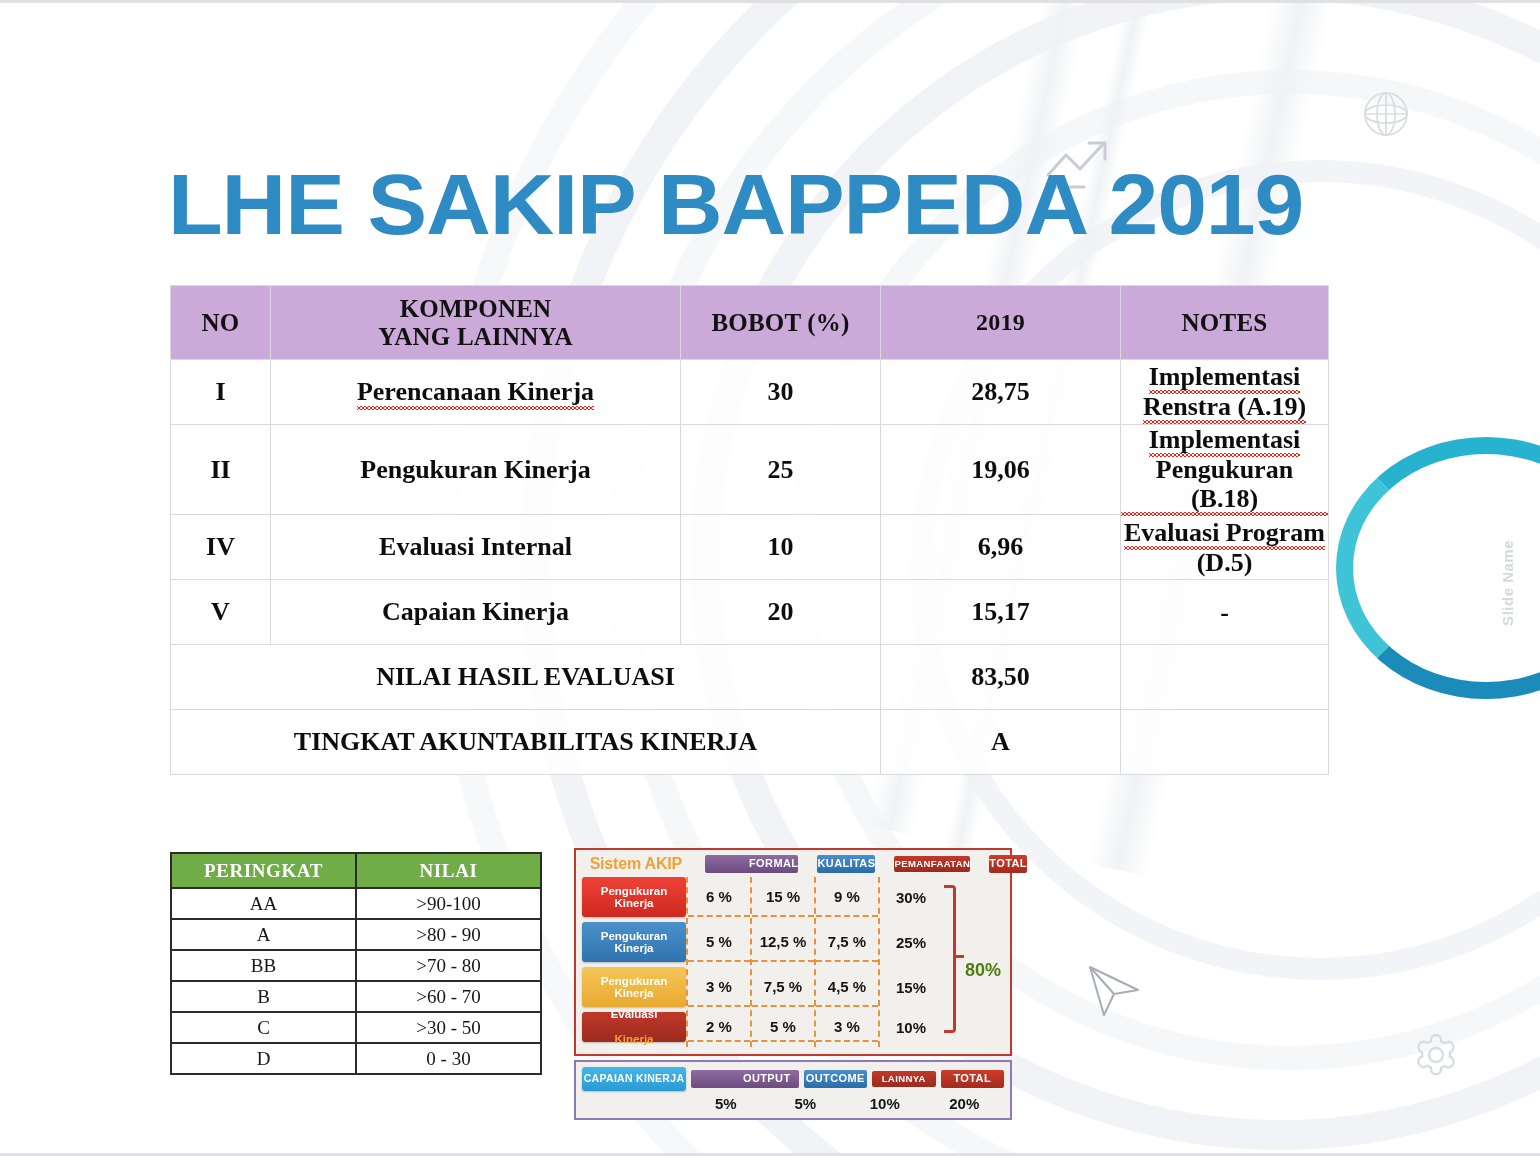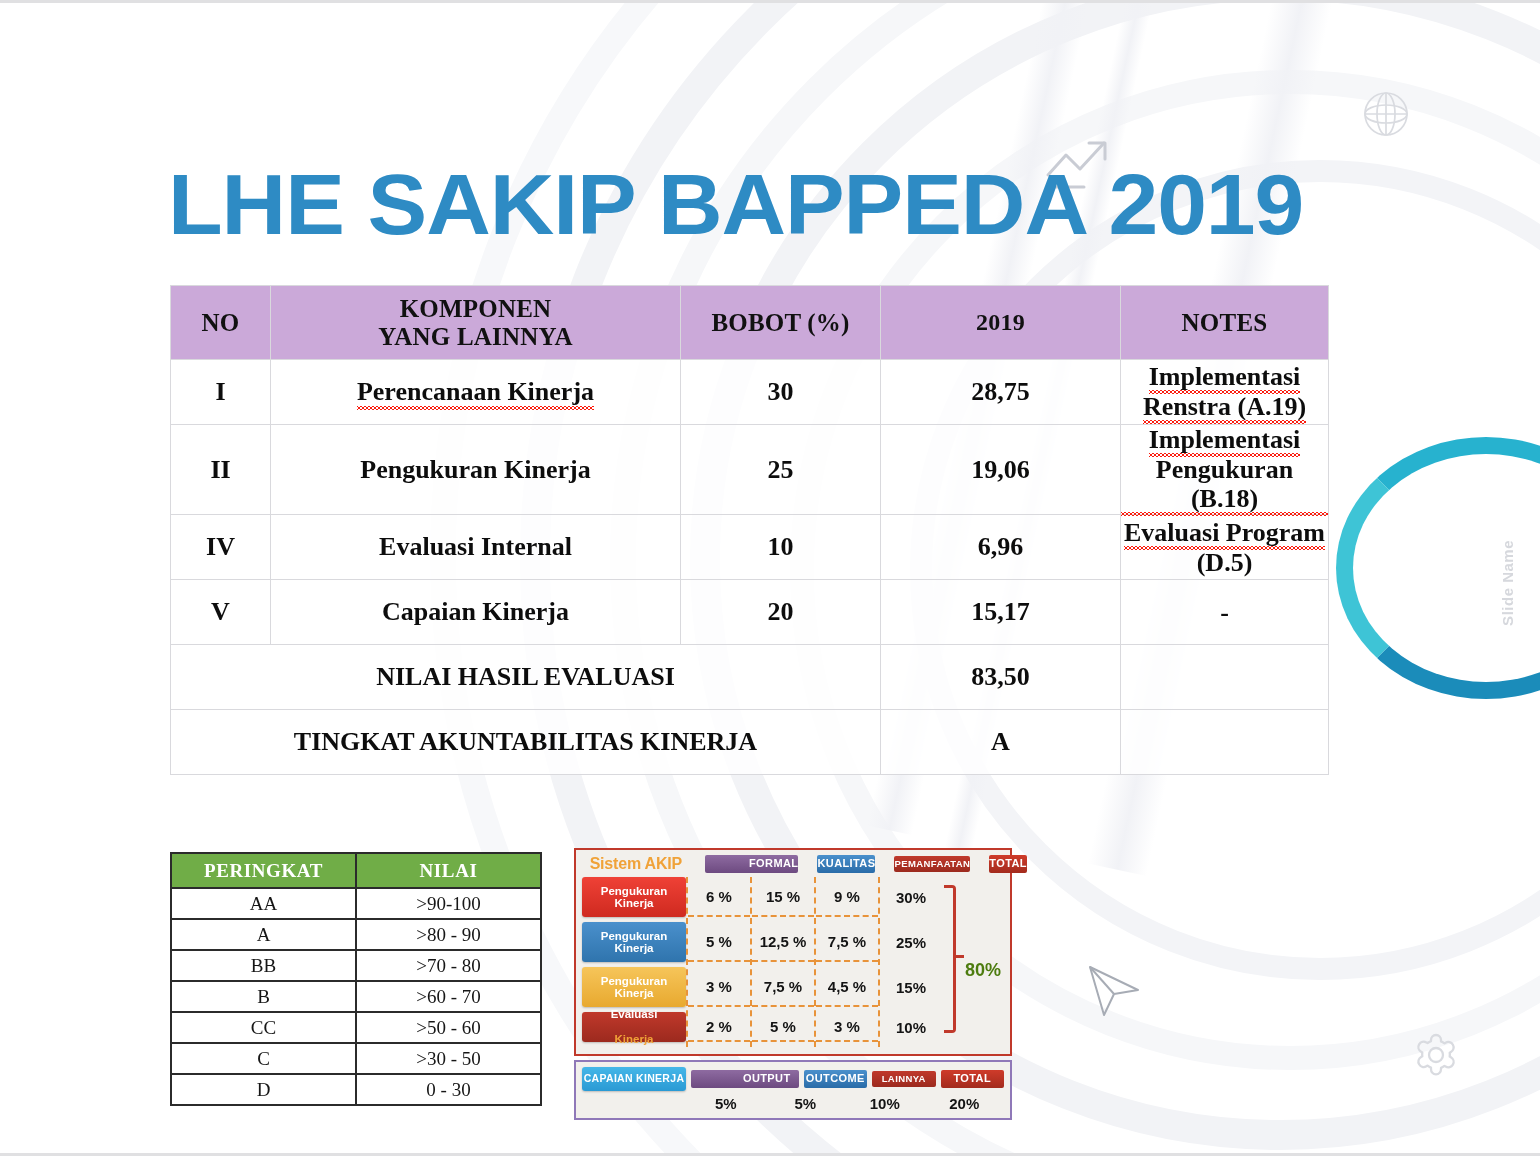--- a/index.html
+++ b/index.html
@@ -519,24 +519,20 @@
           <td>A</td>
           <td>&gt;80 - 90</td>
         </tr>
         <tr>
           <td>BB</td>
           <td>&gt;70 - 80</td>
         </tr>
         <tr>
           <td>B</td>
           <td>&gt;60 - 70</td>
-        </tr>
-        <tr>
-          <td>CC</td>
-          <td>&gt;50 - 60</td>
         </tr>
         <tr>
           <td>C</td>
           <td>&gt;30 - 50</td>
         </tr>
         <tr>
           <td>D</td>
           <td>0 - 30</td>
         </tr>
       </tbody>

